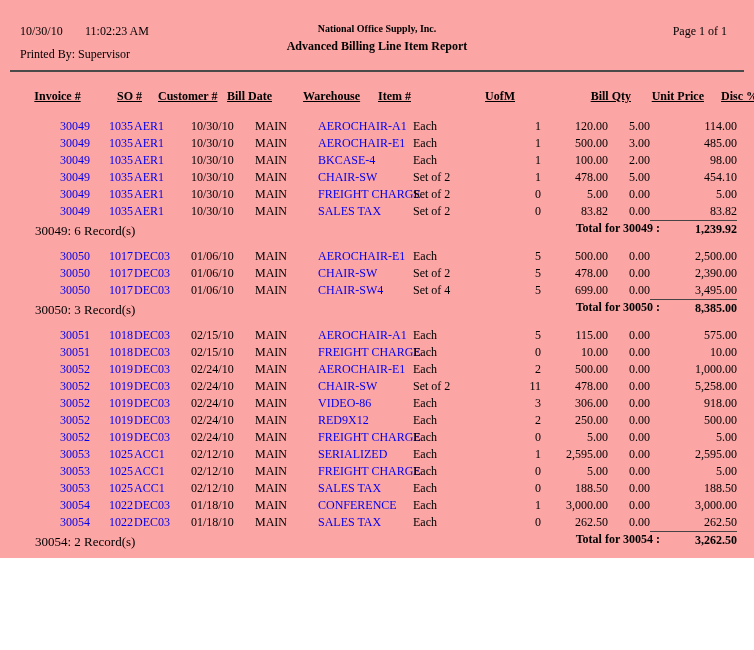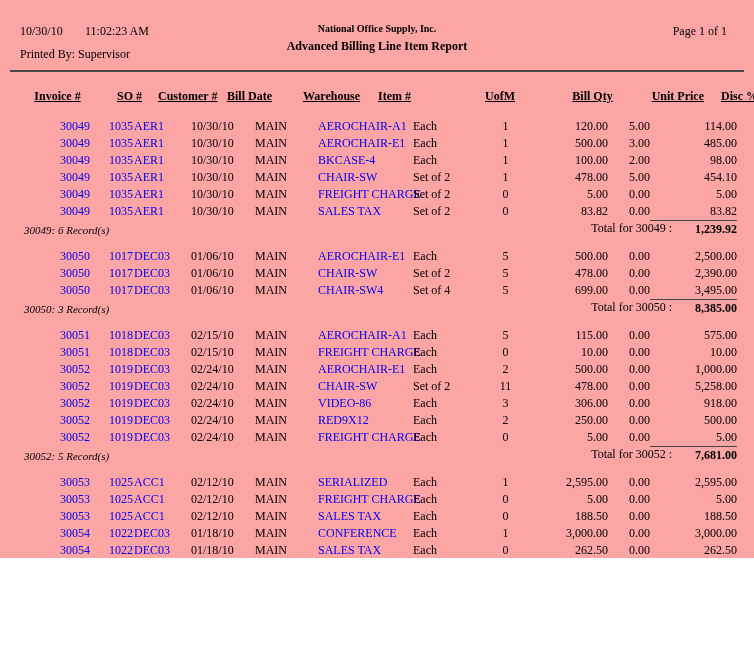--- a/index.html
+++ b/index.html
@@ -24,27 +24,27 @@
   }
   .hrow{margin-bottom:13px;gap:12px;}
   .cell{white-space:nowrap;overflow:visible;}
   .hrow .cell{font-weight:bold;text-decoration:underline;}
   
   .c0{text-align:right;padding-right:5px;}
   .hrow .c0{text-align:center;padding-right:0;}
   .c1{text-align:right;padding-right:1px;}
   .hrow .c1{padding-right:4px;}
   .c2,.c3,.c4,.c5,.c6{text-align:left;}
-  .c7{text-align:center;padding-right:6px;}
+  .c7{text-align:right;padding-right:6px;}
   .hrow .c7{padding-right:0;}
   .c8,.c9,.c10{text-align:right;}
   .link{color:var(--link,#0000EE);}
   .total-row{position:relative;height:17px;line-height:17px;margin-bottom:11px;}
-  .record-count{position:absolute;left:4px;top:2px;font-style:italic;font-size:11px;white-space:nowrap;}
-  .total-label{position:absolute;right:65px;top:0;font-weight:normal;white-space:nowrap;text-align:right;}
+  .record-count{position:absolute;left:15px;top:2px;font-size:13px;white-space:nowrap;}
+  .total-label{position:absolute;right:77px;top:0;font-weight:bold;white-space:nowrap;text-align:right;}
   .total-value{
     position:absolute;right:0;top:0;width:87px;text-align:right;font-weight:bold;
     border-top:1px solid var(--rule,#444);
   }
   .total-value.thick{border-top:3px solid #8c8c8c;}
 </style>
 </head>
 <body>
 
 <div class="page">
@@ -288,25 +288,20 @@
           <div class="cell c2 link">DEC03</div>
           <div class="cell c3">02/24/10</div>
           <div class="cell c4">MAIN</div>
           <div class="cell c5 link">FREIGHT CHARGE</div>
           <div class="cell c6">Each</div>
           <div class="cell c7">0</div>
           <div class="cell c8">5.00</div>
           <div class="cell c9">0.00</div>
           <div class="cell c10">5.00</div>
         </div>
-        <div class="total-row">
-          <div class="record-count">30052: 5 Record(s)</div>
-          <div class="total-label">Total for 30052 :</div>
-          <div class="total-value">7,681.00</div>
-        </div>
       </div>
       <div class="group">
         <div class="trow drow">
           <div class="cell c0 link">30053</div>
           <div class="cell c1 link">1025</div>
           <div class="cell c2 link">ACC1</div>
           <div class="cell c3">02/12/10</div>
           <div class="cell c4">MAIN</div>
           <div class="cell c5 link">SERIALIZED</div>
           <div class="cell c6">Each</div>

